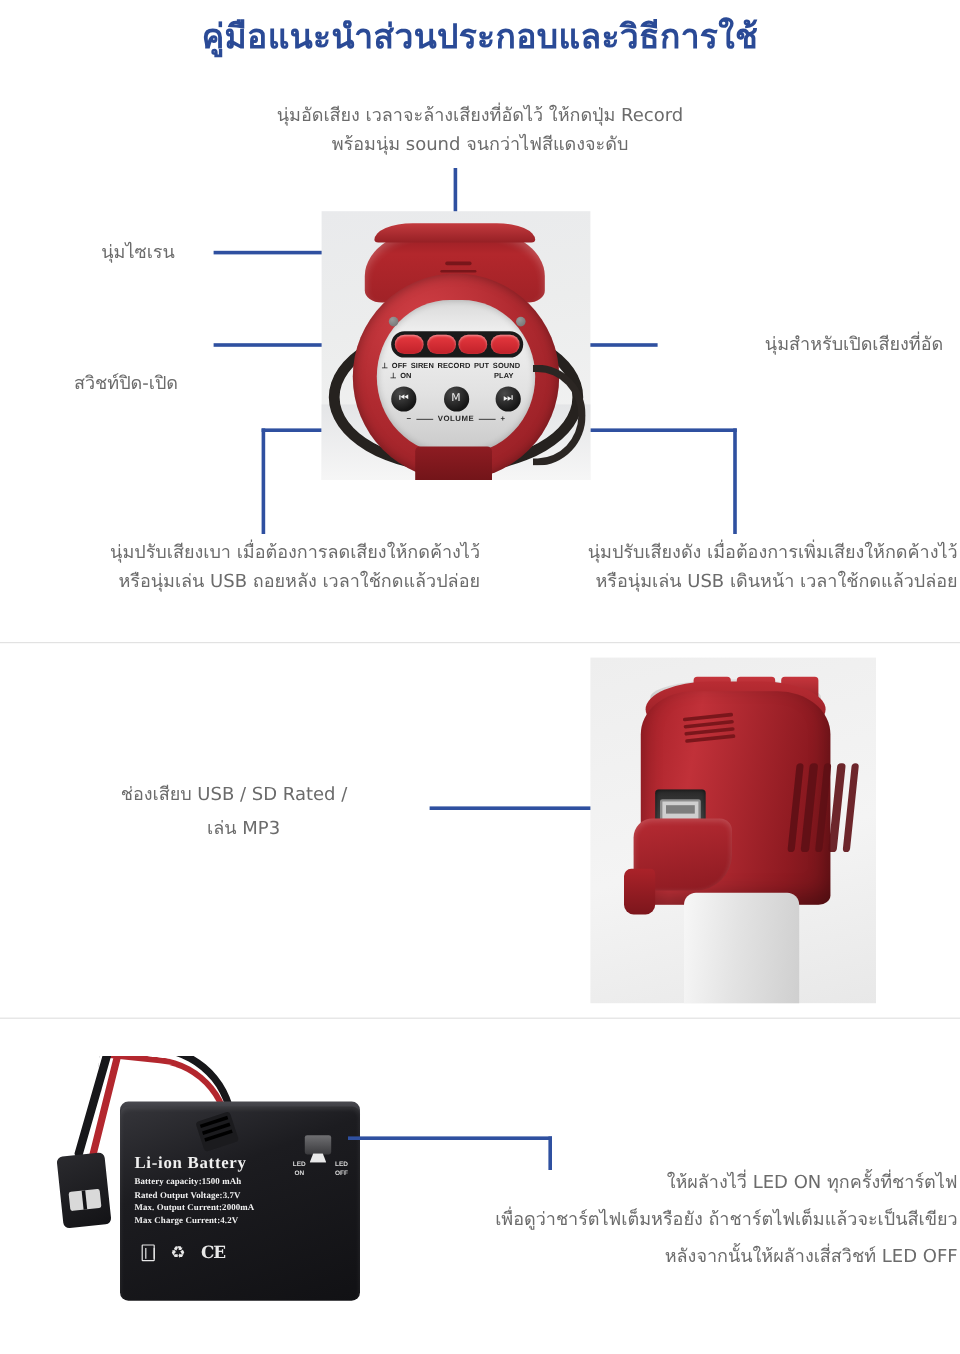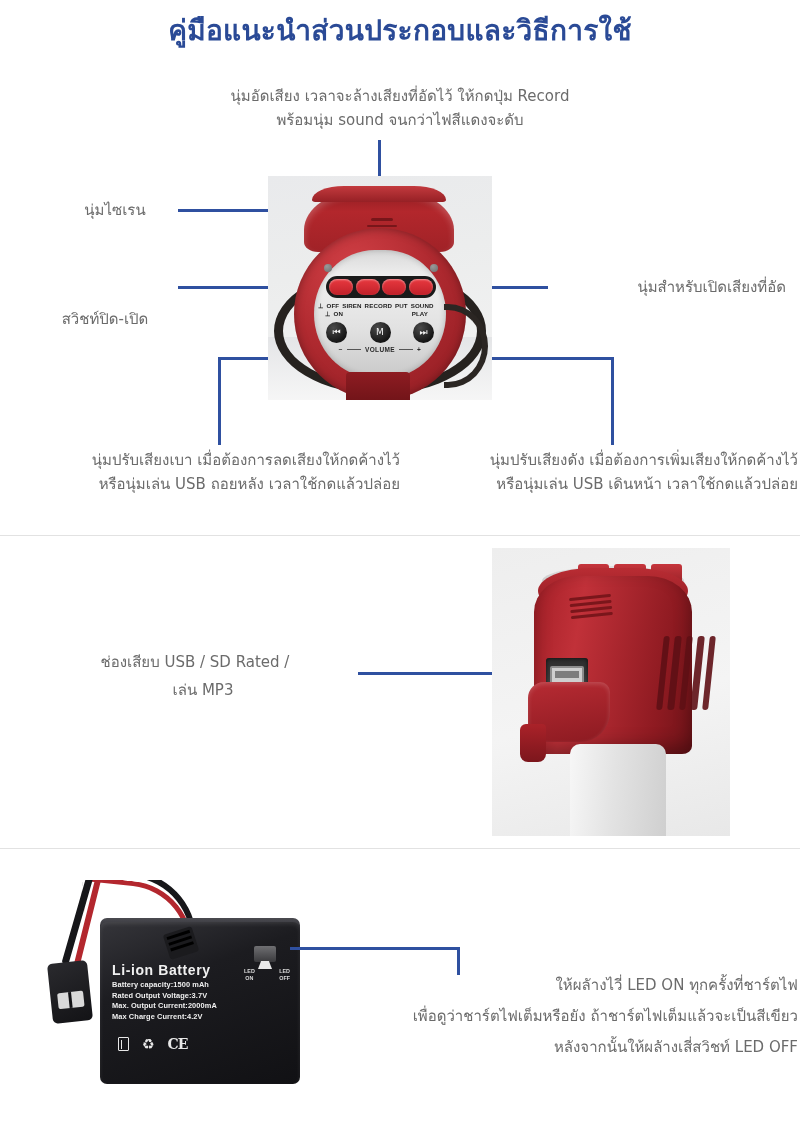--- a/index.html
+++ b/index.html
@@ -250,21 +250,21 @@
     border-radius: 7px;
     box-shadow: inset 0 2px 4px rgba(255,255,255,.1);
   }
   .p3-case-top {
     position: absolute; left: 72px; top: 38px; width: 200px; height: 16px;
     background: linear-gradient(180deg,#4a4a50 0%, #26262b 100%);
     border-radius: 7px 7px 0 0;
   }
   .p3-label {
     position: absolute; left: 84px; top: 82px; width: 150px;
-    font-family: Liberation Sans, sans-serif;
+    font-family: Liberation Serif, serif;
     color: #f0f0f0;
   }
   .p3-label .big {
     font-size: 14px; font-weight: 700; letter-spacing: .6px; margin-bottom: 2px;
   }
   .p3-label .spec { font-size: 7.4px; font-weight: 700; line-height: 1.42; letter-spacing: .1px; }
   .p3-symbols {
     position: absolute; left: 90px; top: 156px; width: 120px;
     display: flex; align-items: center; gap: 13px;
     color: #e8e8e8;

